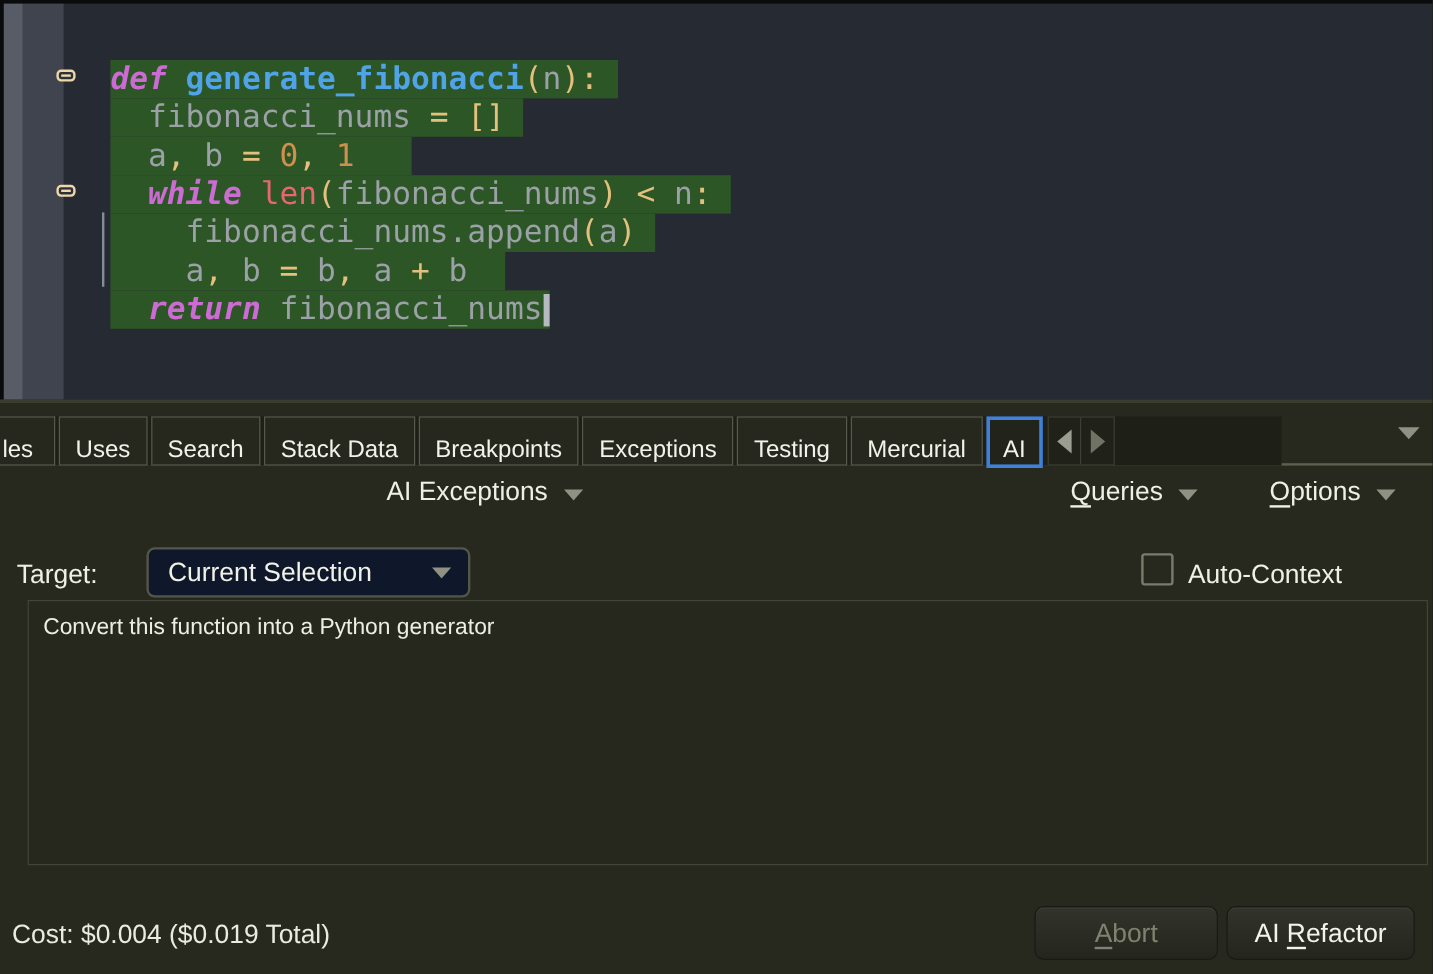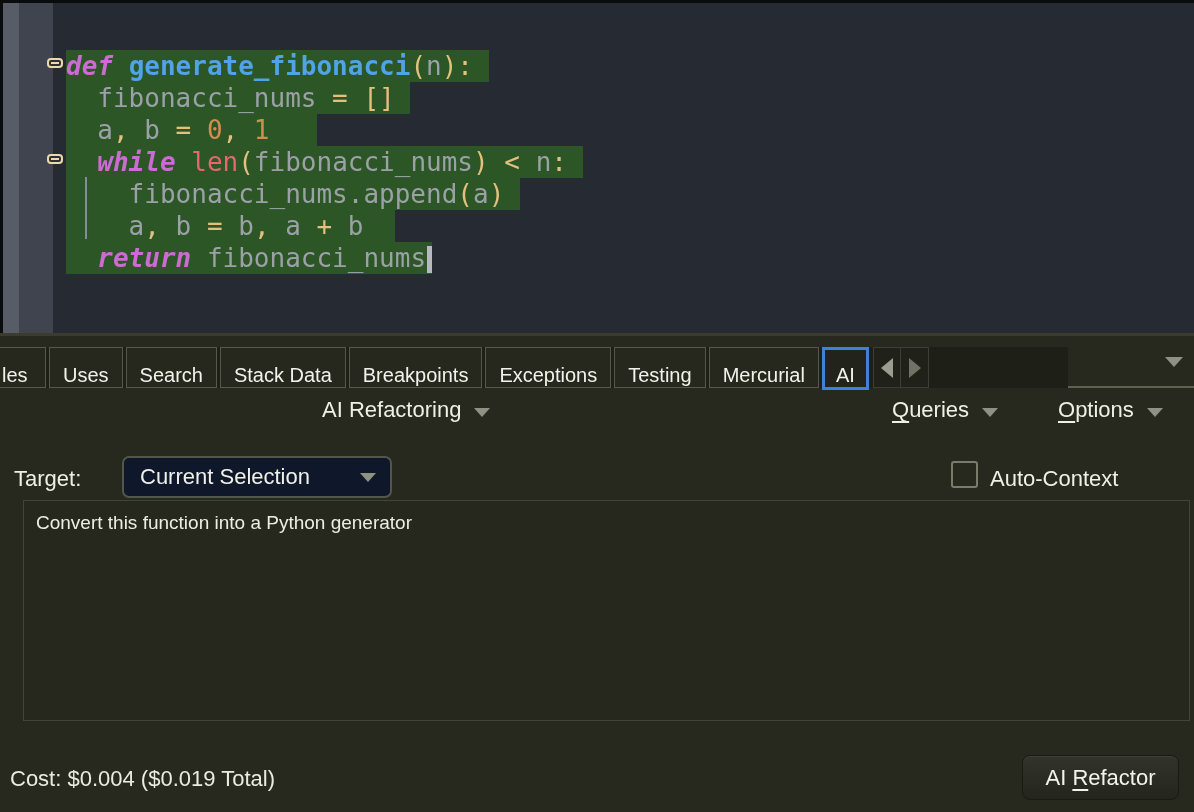--- a/index.html
+++ b/index.html
@@ -12,21 +12,21 @@
   .left-black{position:absolute;left:0;top:0;width:3px;height:333px;background:#0a0b0d;}
   .left-strip{position:absolute;left:3px;top:0;width:16px;height:333px;background:#575c66;}
   .gutter{position:absolute;left:19px;top:0;width:34px;height:333px;background:#3f444e;}
   .fold{position:absolute;width:16px;height:10px;border:2px solid #eed7a9;border-radius:4px;
         box-sizing:border-box;background:#2c303a;}
   .fold::after{content:"";position:absolute;left:2px;right:2px;top:50%;margin-top:-1px;height:2px;background:#eed7a9;}
   .fold-1{left:28px;top:58px;}
   .fold-2{left:28px;top:154px;}
   .code{position:absolute;left:66px;top:50px;font-family:"DejaVu Sans Mono",monospace;
         font-size:26px;line-height:32px;white-space:pre;color:#9ba1a7;}
-  .cl{height:32px;}
+  .cl{height:32px;margin-left:26px;}
   .sel{background:#2c5626;display:inline-block;height:32px;vertical-align:top;}
   .tk-k{color:#cc6bd3;font-weight:bold;font-style:italic;}
   .tk-f{color:#4fa3e6;font-weight:bold;}
   .tk-v{color:#9ba1a7;}
   .tk-o{color:#e3c07e;}
   .tk-n{color:#cf8f4e;}
   .tk-b{color:#e4686d;}
   .cursor{display:inline-block;width:5px;height:27px;background:#b6bac0;vertical-align:middle;margin-left:1px;}
   .indent-guide{position:absolute;left:85px;top:177px;width:2px;height:62px;background:#868c94;}
   .divider{position:absolute;left:0;top:333px;width:100%;height:3px;background:#3a3c2e;}
@@ -128,33 +128,36 @@
         <div class="tab-nav-btn">
             <span class="tri-left"></span>
           </div>
         <div class="tab-nav-btn">
             <span class="tri-right"></span>
           </div>
       </div>
     </div>
     <div class="tab-overflow"><span class="tri-down"></span></div>
 
-    <div class="menu-item m-refactoring"><span>AI Refactoring</span><span class="tri-down-sm"></span></div>
+    <div class="menu-item m-refactoring"><span>AI Exceptions</span><span class="tri-down-sm"></span></div>
     <div class="menu-item m-queries"><span><span class="u">Q</span>ueries</span><span class="tri-down-sm"></span></div>
     <div class="menu-item m-options"><span><span class="u">O</span>ptions</span><span class="tri-down-sm"></span></div>
 
     <div class="target-label">Target:</div>
     <div class="target-dropdown">
       <span>Current Selection</span>
       <span class="spacer"></span>
       <span class="tri-down-sm" style="margin-left:0;"></span>
     </div>
     <div class="checkbox"></div>
     <div class="auto-label">Auto-Context</div>
 
     <div class="prompt">Convert this function into a Python generator</div>
 
     <div class="cost">Cost: $0.004 ($0.019 Total)</div>
+    <div class="btn btn-abort">
+        <span><span class="u">A</span>bort</span>
+      </div>
     <div class="btn btn-refactor">
         <span>AI <span class="u">R</span>efactor</span>
       </div>
   </div>
 </div>
 
 </body></html>

